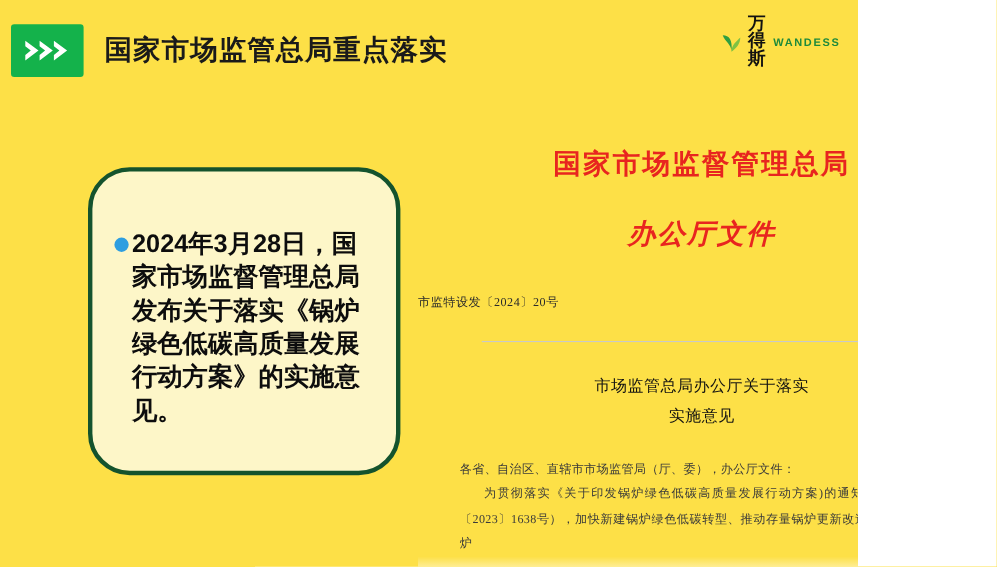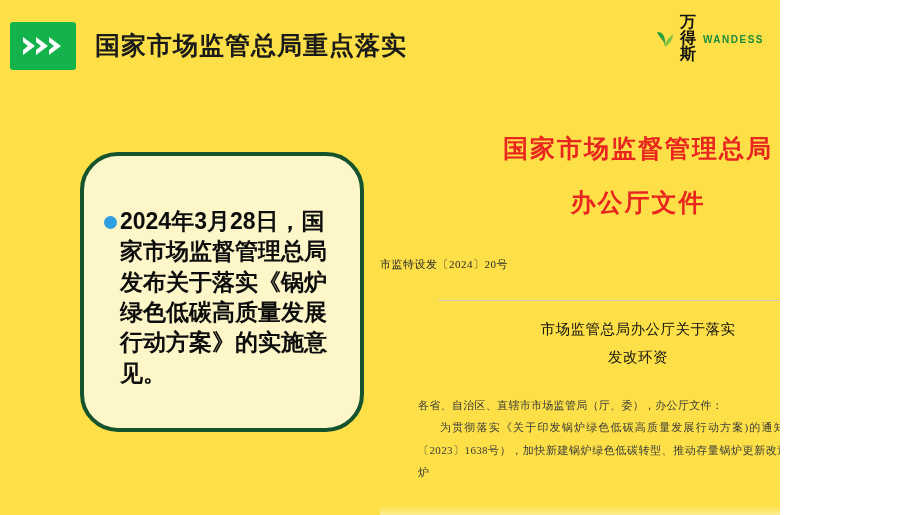--- a/index.html
+++ b/index.html
@@ -127,38 +127,38 @@
   }
   .doc-title1, .doc-title2 {
     text-align: center;
     color: #e8251f;
     font-family: "Liberation Serif", serif;
     font-weight: bold;
     font-size: 25px;
     letter-spacing: 2px;
   }
   .doc-title1 { margin-top: 20px; }
-  .doc-title2 { margin-top: 21px; }
+  .doc-title2 { margin-top: 31px; font-style: italic; }
 
   .doc-number {
     margin-top: 38px;
     text-align: left;
     font-family: "Liberation Serif", serif;
     font-size: 11px;
     color: #2a2a2a;
     letter-spacing: 0.5px;
   }
   .doc-rule {
     margin: 28px auto 0 auto;
     width: 400px;
     height: 1px;
     background: #c9c9c9;
   }
   .doc-subtitle {
-    margin-top: 14px;
+    margin-top: 26px;
     text-align: center;
     font-family: "Liberation Serif", serif;
     font-size: 14.5px;
     color: #111111;
     line-height: 1.95;
     letter-spacing: 0.5px;
   }
   .doc-body {
     margin-top: 22px;
     padding: 0 38px 0 38px;
@@ -215,21 +215,21 @@
     </div>
   </div>
 
   <div class="doc">
     <div class="doc-title1">国家市场监督管理总局</div>
     <div class="doc-title2">办公厅文件</div>
     <div class="doc-number">市监特设发〔2024〕20号</div>
     <div class="doc-rule"></div>
     <div class="doc-subtitle">
       <div>市场监管总局办公厅关于落实</div>
-      <div>发改环资</div>
+      <div>实施意见</div>
     </div>
     <div class="doc-body">
       <div>各省、自治区、直辖市市场监管局（厅、委），办公厅文件：</div>
       <div class="indent">为贯彻落实《关于印发锅炉绿色低碳高质量发展行动方案)的通知》（发改环资〔2023〕1638号），加快新建锅炉绿色低碳转型、推动存量锅炉更新改造、持续提高锅炉</div>
     </div>
     <div class="doc-fade"></div>
   </div>
 
 </div>
 

